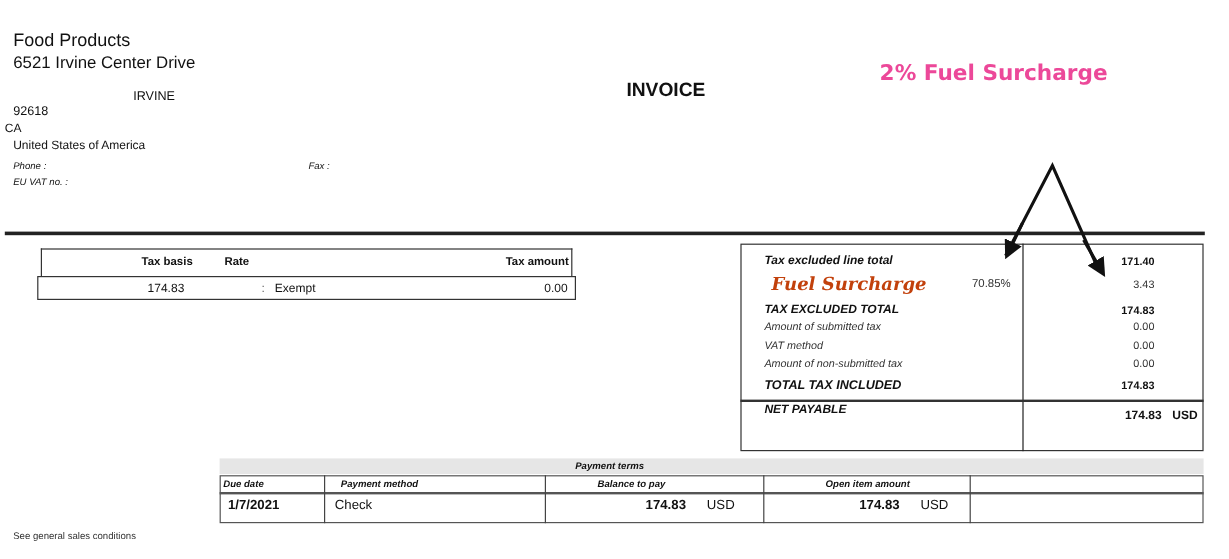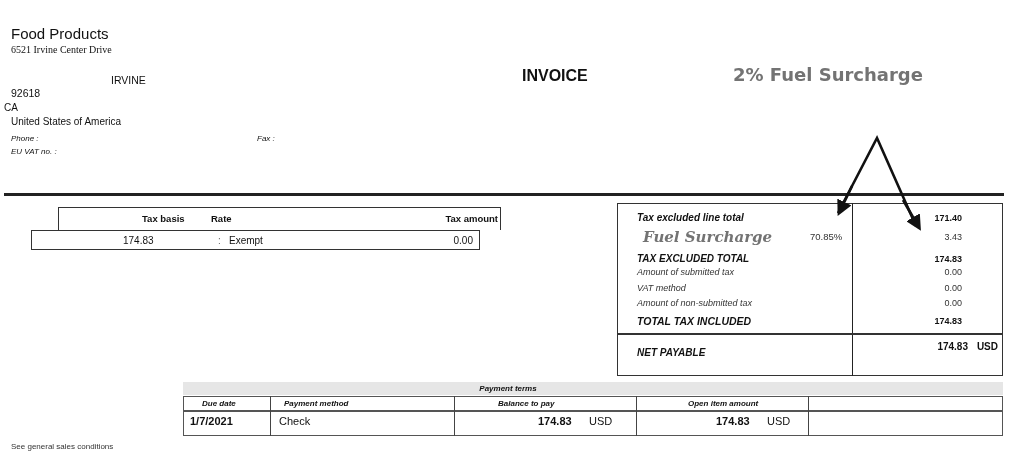--- a/index.html
+++ b/index.html
@@ -2,51 +2,51 @@
 <html><head>
 <meta charset="utf-8">
 <style>
   * { box-sizing: border-box; margin: 0; padding: 0; }
   html, body { width: 1024px; height: 466px; background: #ffffff; overflow: hidden; }
   body { position: relative; font-family: "Liberation Sans", sans-serif; color: #111; }
   .abs { position: absolute; }
 
   
   .company-name { left: 11px; top: 25px; font-size: 15px; color: #111; }
-  .company-street { left: 11px; top: 44px; font-size: 10px; font-family: Liberation Serif, serif; }
+  .company-street { left: 11px; top: 44px; font-size: 14px; }
   .zip { left: 11px; top: 87px; font-size: 10.5px; }
   .city { left: 111px; top: 74px; font-size: 10.5px; }
   .state { left: 4px; top: 102px; font-size: 10px; }
   .country { left: 11px; top: 116px; font-size: 10px; }
   .phone-label { left: 11px; top: 134px; font-size: 8px; font-style: italic; }
   .fax-label { left: 257px; top: 134px; font-size: 8px; font-style: italic; }
   .vat-label { left: 11px; top: 147px; font-size: 8px; font-style: italic; }
 
   .invoice-title { left: 522px; top: 67px; font-size: 16px; font-weight: bold; }
 
   .annotation { left: 688px; top: 50px; width: 280px; text-align: center;
-    font-family: "DejaVu Sans", sans-serif; font-weight: bold; font-size: 18px; line-height: 23px; color: #737373; margin-top: 13px; }
+    font-family: "DejaVu Sans", sans-serif; font-weight: bold; font-size: 18px; line-height: 23px; color: #ec4899; }
 
   .divider { left: 4px; top: 193px; width: 1000px; height: 3px; background: #222; }
 
   
-  .tax-table-head { left: 34px; top: 207px; width: 443px; height: 23px; border: 1px solid #333; border-bottom: none; margin-left: 24px; }
+  .tax-table-head { left: 34px; top: 207px; width: 443px; height: 23px; border: 1px solid #333; border-bottom: none; }
   .tax-table-row { left: 31px; top: 230px; width: 449px; height: 20px; border: 1.5px solid #333; }
   .th { position: absolute; top: 5px; font-size: 9.5px; font-weight: bold; }
   .td { position: absolute; top: 4px; font-size: 10px; }
 
   
   .totals-box { left: 617px; top: 203px; width: 386px; height: 173px; border: 1.5px solid #333; }
   .totals-vline { left: 852px; top: 203px; width: 1px; height: 173px; background: #222; }
   .totals-hline { left: 617px; top: 333px; width: 386px; height: 1.5px; background: #333; }
   .tl { position: absolute; left: 637px; font-style: italic; font-size: 9px; color: #333; }
   .tl.bold { font-weight: bold; color: #111; font-size: 10px; }
   .tv { position: absolute; right: 62px; font-size: 9px; color: #333; text-align: right; }
   .tv.bold { font-weight: bold; color: #111; }
-  .fuel-label { left: 643px; top: 228px; font-family: "DejaVu Serif", serif; font-style: italic; font-weight: bold; font-size: 15px; color: #737373; }
+  .fuel-label { left: 643px; top: 228px; font-family: "DejaVu Serif", serif; font-style: italic; font-weight: bold; font-size: 15px; color: #c2410c; }
   .fuel-pct { left: 810px; top: 231px; font-size: 9.5px; color: #333; }
 
   
   .pay-band { left: 183px; top: 382px; width: 820px; height: 13px; background: #e6e6e6; }
   .pay-band-title { left: 183px; top: 384px; width: 650px; text-align: center; font-size: 8px; font-weight: bold; font-style: italic; }
   .pay-table { left: 183px; top: 396px; width: 820px; height: 40px; border: 1.5px solid #555; }
   .pay-hdr-line { left: 183px; top: 410px; width: 820px; height: 1.5px; background: #555; }
   .pay-vline { position: absolute; top: 396px; width: 1px; height: 40px; background: #444; }
   .ph { position: absolute; top: 399px; font-size: 8px; font-style: italic; font-weight: bold; }
   .pd { position: absolute; top: 415px; font-size: 11px; }
@@ -107,34 +107,34 @@
 
 <span class="tl" style="top:283px;">VAT method</span>
 <span class="tv" style="top:283px;">0.00</span>
 
 <span class="tl" style="top:298px;">Amount of non-submitted tax</span>
 <span class="tv" style="top:298px;">0.00</span>
 
 <span class="tl bold" style="top:315px; font-size:10.5px;">TOTAL TAX INCLUDED</span>
 <span class="tv bold" style="top:316px;">174.83</span>
 
-<span class="tl bold" style="top:347px;text-align:center;">NET PAYABLE</span>
+<span class="tl bold" style="top:336px;text-align:center;">NET PAYABLE</span>
 <span class="tv bold" style="top:341px; right:56px; font-size:10px;">174.83</span>
 <span class="tv bold" style="top:341px; right:26px; font-size:10px;">USD</span>
 
 <div class="abs pay-band"></div>
 <div class="abs pay-band-title">Payment terms</div>
 <div class="abs pay-table"></div>
 <div class="abs pay-hdr-line"></div>
 <div class="pay-vline" style="left:270px;"></div>
 <div class="pay-vline" style="left:454px;"></div>
 <div class="pay-vline" style="left:636px;"></div>
 <div class="pay-vline" style="left:808px;"></div>
 
-<span class="ph" style="left:202px;">Due date</span>
+<span class="ph" style="left:186px;">Due date</span>
 <span class="ph" style="left:284px;">Payment method</span>
 <span class="ph" style="left:498px;">Balance to pay</span>
 <span class="ph" style="left:688px;">Open item amount</span>
 
 <span class="pd" style="left:190px; font-weight:bold;">1/7/2021</span>
 <span class="pd" style="left:279px;">Check</span>
 <span class="pd" style="left:538px; font-weight:bold;">174.83</span>
 <span class="pd" style="left:589px;">USD</span>
 <span class="pd" style="left:716px; font-weight:bold;">174.83</span>
 <span class="pd" style="left:767px;">USD</span>

